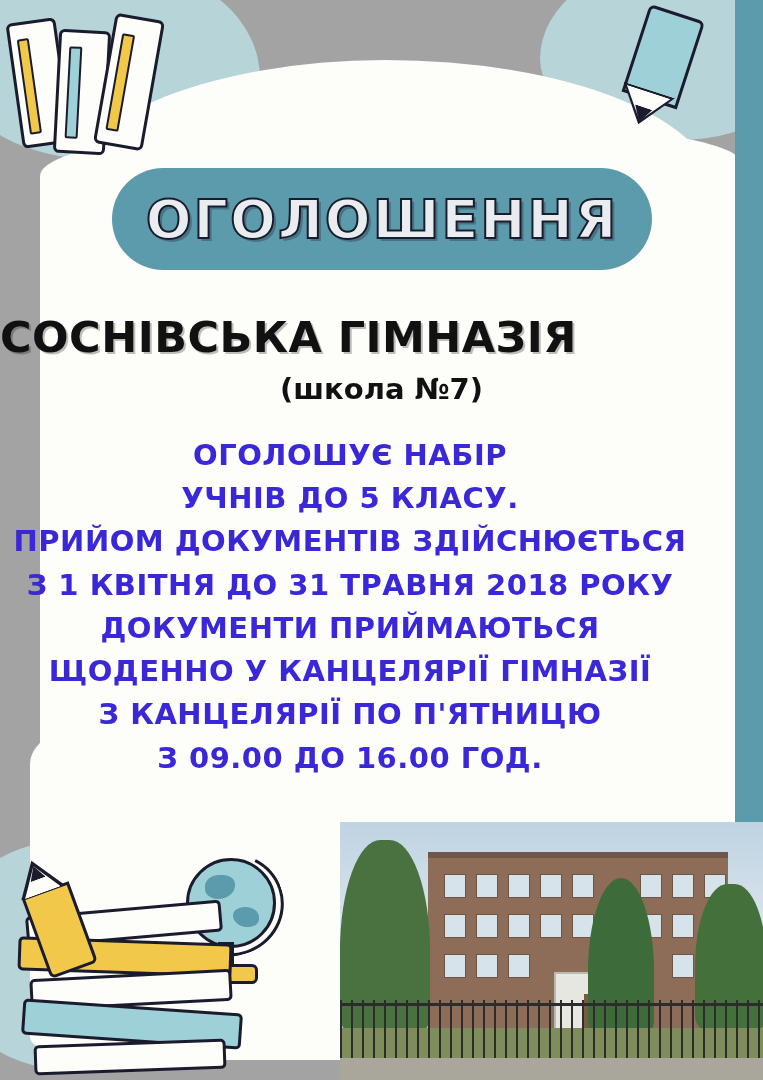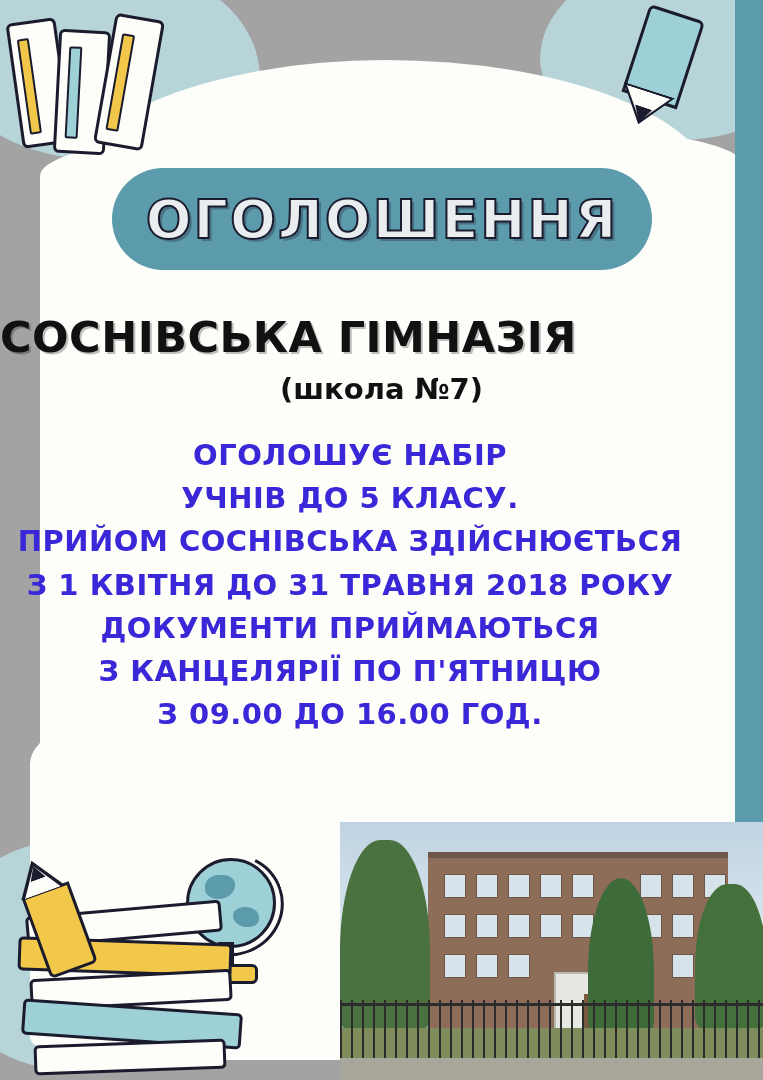--- a/index.html
+++ b/index.html
@@ -395,23 +395,24 @@
   <div class="title-banner">
     <div class="title-text">ОГОЛОШЕННЯ</div>
   </div>
 
   <div class="school-name">СОСНІВСЬКА ГІМНАЗІЯ</div>
   <div class="school-sub">(школа №7)</div>
 
   <div class="body-block">
     <p>ОГОЛОШУЄ НАБІР</p>
     <p>УЧНІВ ДО 5 КЛАСУ.</p>
-    <p>ПРИЙОМ СОСНІВСЬКА ЗДІЙСНЮЄТЬСЯ</p>
+    <p>ПРИЙОМ ДОКУМЕНТІВ ЗДІЙСНЮЄТЬСЯ</p>
     <p>З 1 КВІТНЯ ДО 31 ТРАВНЯ 2018 РОКУ</p>
     <p>ДОКУМЕНТИ ПРИЙМАЮТЬСЯ</p>
+    <p>ЩОДЕННО У КАНЦЕЛЯРІЇ ГІМНАЗІЇ</p>
     <p>З КАНЦЕЛЯРІЇ ПО П'ЯТНИЦЮ</p>
     <p>З 09.00 ДО 16.00 ГОД.</p>
   </div>
 
   <div class="deco globe">
     <div class="arc"></div>
     <div class="sphere"></div>
     <div class="stand"></div>
     <div class="base"></div>
   </div>

